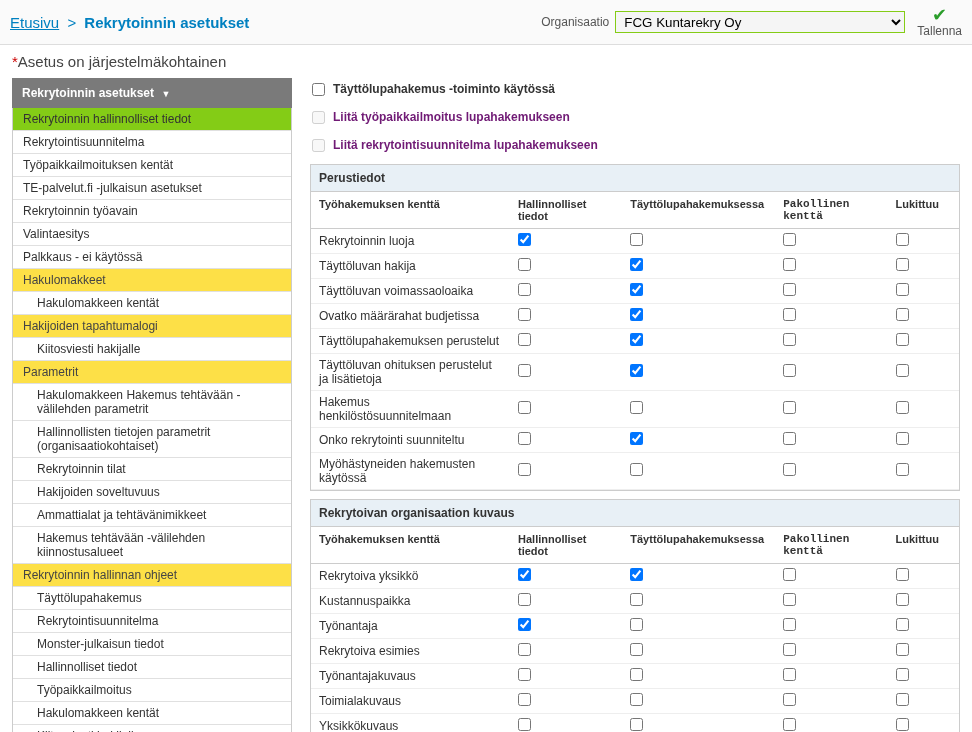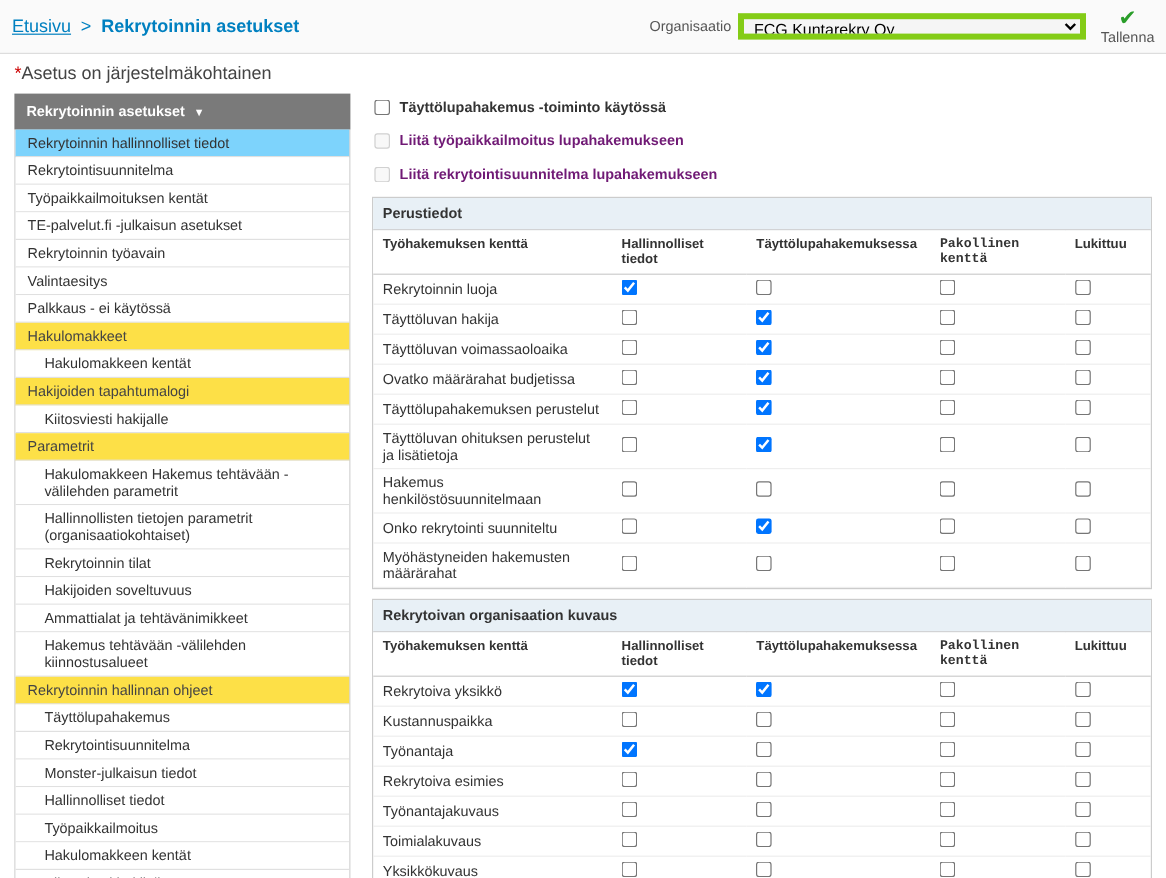--- a/index.html
+++ b/index.html
@@ -3,33 +3,33 @@
 <meta charset="utf-8">
 <style>
 * { box-sizing: border-box; margin: 0; padding: 0; }
 body { font-family: Arial, sans-serif; font-size: 12px; color: #333; background: #fff; width: 972px; }
 .header { display: flex; align-items: center; padding: 6px 10px; border-bottom: 1px solid #ddd; background: #fafafa; }
 .breadcrumb { flex: 1; font-size: 15px; }
 .breadcrumb a { color: #0080c0; text-decoration: underline; }
 .breadcrumb .sep { color: #0080c0; padding: 0 4px; }
 .breadcrumb .current { color: #0080c0; font-weight: bold; }
 .org-label { color: #555; margin-right: 6px; }
-.org-select { width: 290px; height: 22px; border: 5px solid #84cc16; background: #f5f5f5; padding: 0 4px; }
+.org-select { width: 290px; height: 22px; border: 1px solid #84cc16; background: #f5f5f5; padding: 0 4px; }
 .save-btn { margin-left: 12px; text-align: center; cursor: pointer; color: #555; }
 .save-btn .check { color: #2a9d2a; font-size: 18px; display: block; line-height: 1; }
 .note { padding: 8px 12px; color: #444; font-size: 15px; }
 .note .star { color: #c00; }
 .main { display: flex; gap: 18px; padding: 0 12px 20px; }
 .sidebar { width: 280px; }
 .sb-header { background: #7a7a7a; color: #fff; font-weight: bold; padding: 8px 10px; font-size: 12px; }
 .sb-header .arrow { font-size: 9px; margin-left: 4px; }
 .sb-list { border: 1px solid #ccc; border-top: none; }
 .sb-item { padding: 4px 10px; border-bottom: 1px solid #e0e0e0; background: #fff; cursor: pointer; }
 .sb-item.section { background: #fde047; font-weight: normal; color: #444; }
-.sb-item.active { background: #7dd3fc; }
+.sb-item.active { background: #84cc16; }
 .sb-item.indent { padding-left: 24px; }
 .content { flex: 1; }
 .opt-row { display: flex; align-items: center; padding: 4px 2px; margin-bottom: 6px; }
 .opt-row input[type="checkbox"] { margin-right: 8px; }
 .opt-row.disabled { color: #aaa; }
 .opt-row label { font-weight: bold; font-size: 12px; }
 .opt-row.disabled label { font-weight: bold; color: #701a75; }
 .grid-section { border: 1px solid #ccc; margin-top: 8px; }
 .grid-title { background: #e8f0f6; padding: 6px 8px; font-weight: bold; border-bottom: 1px solid #ccc; }
 table.grid { width: 100%; border-collapse: collapse; }
@@ -180,21 +180,21 @@
               <td class="chk"><input type="checkbox" style=""></td>
             </tr>
             <tr>
               <td>Onko rekrytointi suunniteltu</td>
               <td class="chk"><input type="checkbox" style=""></td>
               <td class="chk"><input type="checkbox" checked="" style=""></td>
               <td class="chk"><input type="checkbox" style=""></td>
               <td class="chk"><input type="checkbox" style=""></td>
             </tr>
             <tr>
-              <td>Myöhästyneiden hakemusten määrärahat</td>
+              <td>Myöhästyneiden hakemusten käytössä</td>
               <td class="chk"><input type="checkbox" style=""></td>
               <td class="chk"><input type="checkbox" style=""></td>
               <td class="chk"><input type="checkbox" style=""></td>
               <td class="chk"><input type="checkbox" style=""></td>
             </tr>
           </tbody>
       </table>
     </div>
 
     <div class="grid-section">

